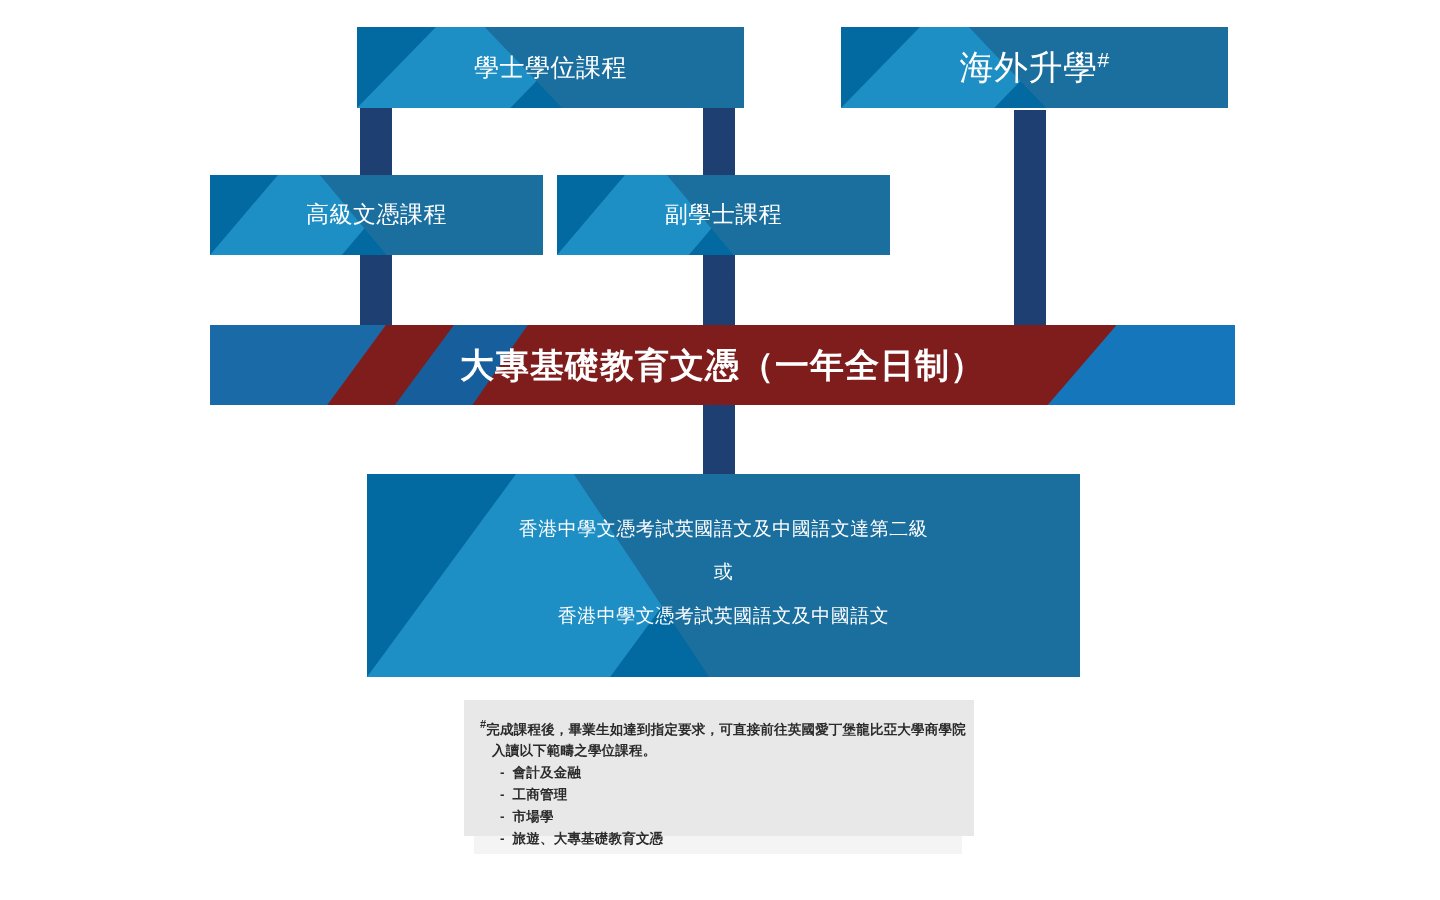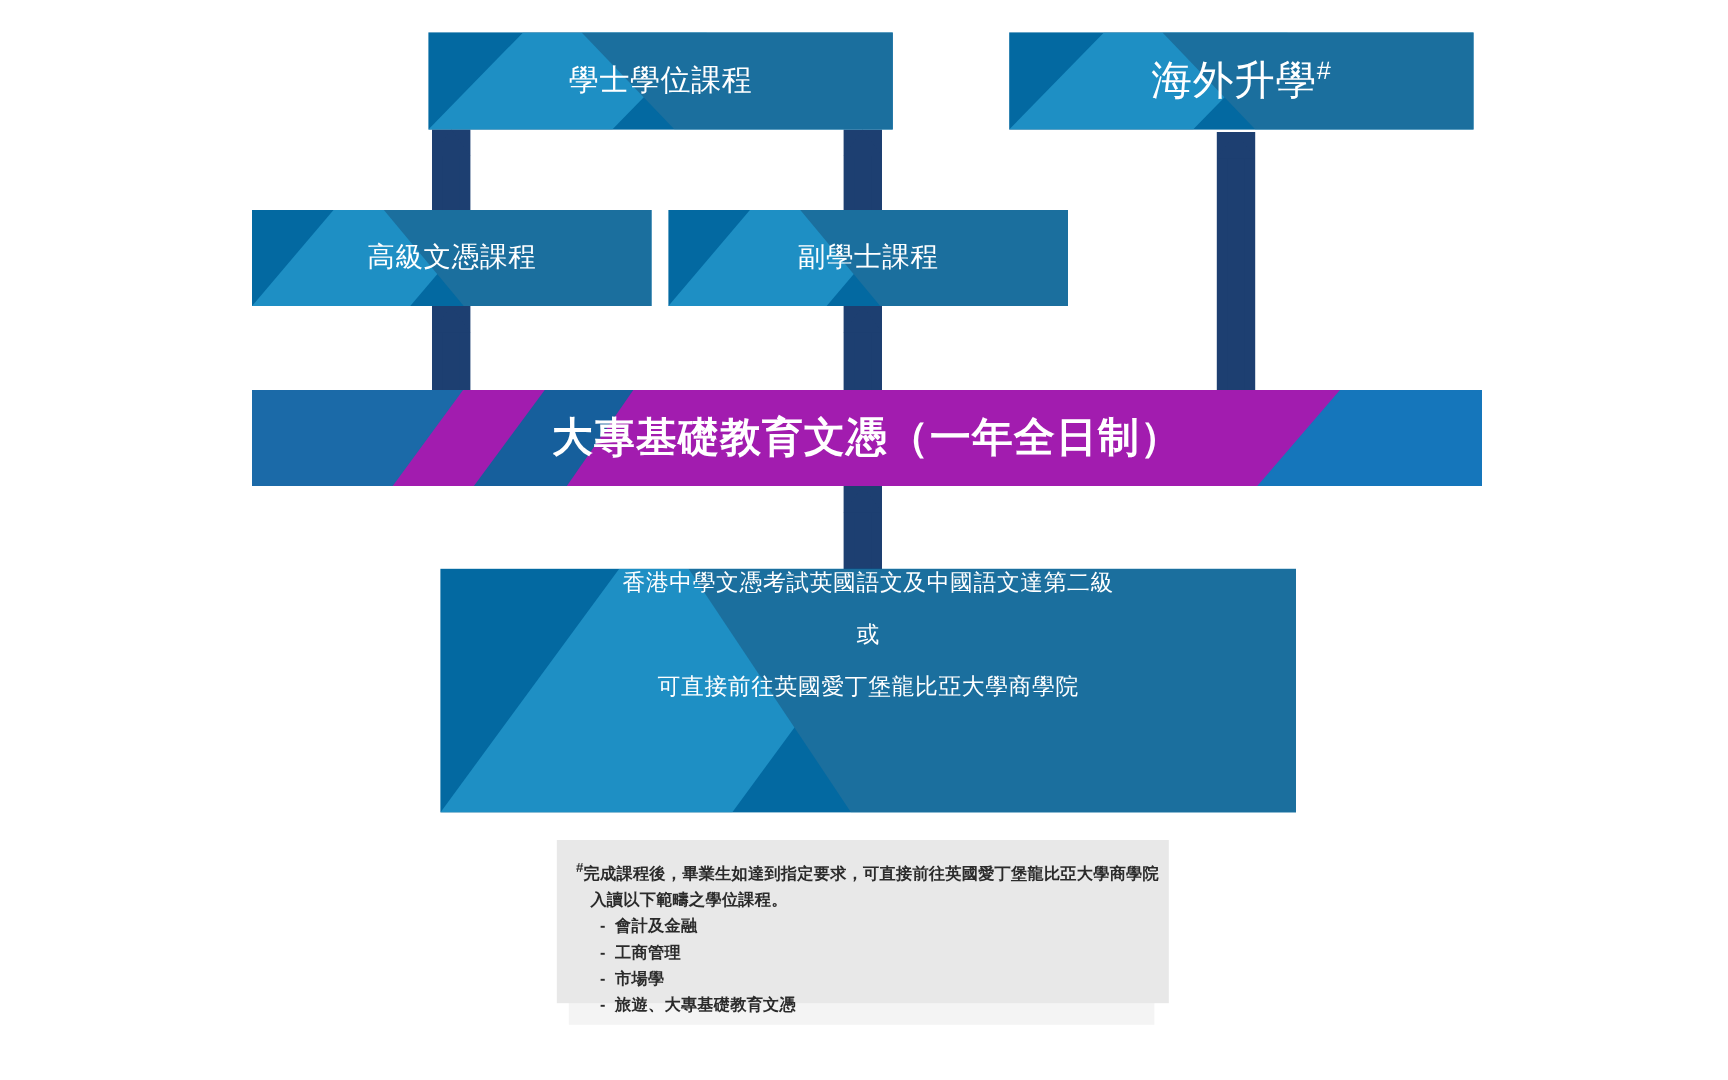--- a/index.html
+++ b/index.html
@@ -54,21 +54,21 @@
     background: #1e8fc4;
     clip-path: polygon(34% 0, 100% 0, 66% 100%, 0% 100%);
   }
   .box-light .w2 {
     left: 0; width: 100%;
     background: #1b6f9e;
     clip-path: polygon(33% 0, 100% 0, 100% 100%, 53% 100%);
   }
 
   
-  .box-dark { background: #a21caf; }
+  .box-dark { background: #7f1d1d; }
   .box-dark .d1 {
     left: 0; width: 22%;
     background: #1b6aa8;
     clip-path: polygon(0 0, 78% 0, 52% 100%, 0% 100%);
   }
   .box-dark .d2 {
     left: 13%; width: 18%;
     background: #165f9c;
     clip-path: polygon(60% 0, 100% 0, 70% 100%, 28% 100%);
   }
@@ -192,26 +192,26 @@
     <div class="label" style="font-size:23px;">副學士課程</div>
   </div>
 
   <div class="node box-dark" style="left:210px; top:325px; width:1025px; height:80px;">
     <div class="wedge d1"></div>
     <div class="wedge d2"></div>
     <div class="wedge d3"></div>
     <div class="label" style="font-size:34px; font-weight:bold; letter-spacing:1px;">大專基礎教育文憑（一年全日制）</div>
   </div>
 
-  <div class="node box-light" style="left:367px; top:474px; width:713px; height:203px; flex-direction:column; justify-content:flex-start;">
+  <div class="node box-light" style="left:367px; top:474px; width:713px; height:203px; flex-direction:column; justify-content:center;">
     <div class="wedge w1" style="left:0; width:55%; clip-path:polygon(38% 0, 100% 0, 62% 100%, 0% 100%);"></div>
     <div class="wedge w2" style="left:0; width:100%; clip-path:polygon(29% 0, 100% 0, 100% 100%, 48% 100%);"></div>
     <div class="label" style="font-size:19px; margin-bottom:17px;">香港中學文憑考試英國語文及中國語文達第二級</div>
     <div class="label" style="font-size:19px; margin-bottom:17px;">或</div>
-    <div class="label" style="font-size:19px; margin-bottom:6px;">可直接前往英國愛丁堡龍比亞大學商學院</div>
+    <div class="label" style="font-size:19px; margin-bottom:6px;">香港中學文憑考試英國語文及中國語文</div>
   </div>
 
   <div id="footnote-shadow" style="left:474px; top:706px; width:488px; height:148px;"></div>
 
   <div id="footnote" style="left:464px; top:700px; width:510px; height:136px;">
     <div class="fn-line"><span class="fn-marker">#</span><span>完成課程後，畢業生如達到指定要求，可直接前往英國愛丁堡龍比亞大學商學院</span></div>
     <div class="fn-line fn-indent">入讀以下範疇之學位課程。</div>
     <div class="fn-line fn-bullet">-  會計及金融</div>
     <div class="fn-line fn-bullet">-  工商管理</div>
     <div class="fn-line fn-bullet">-  市場學</div>

